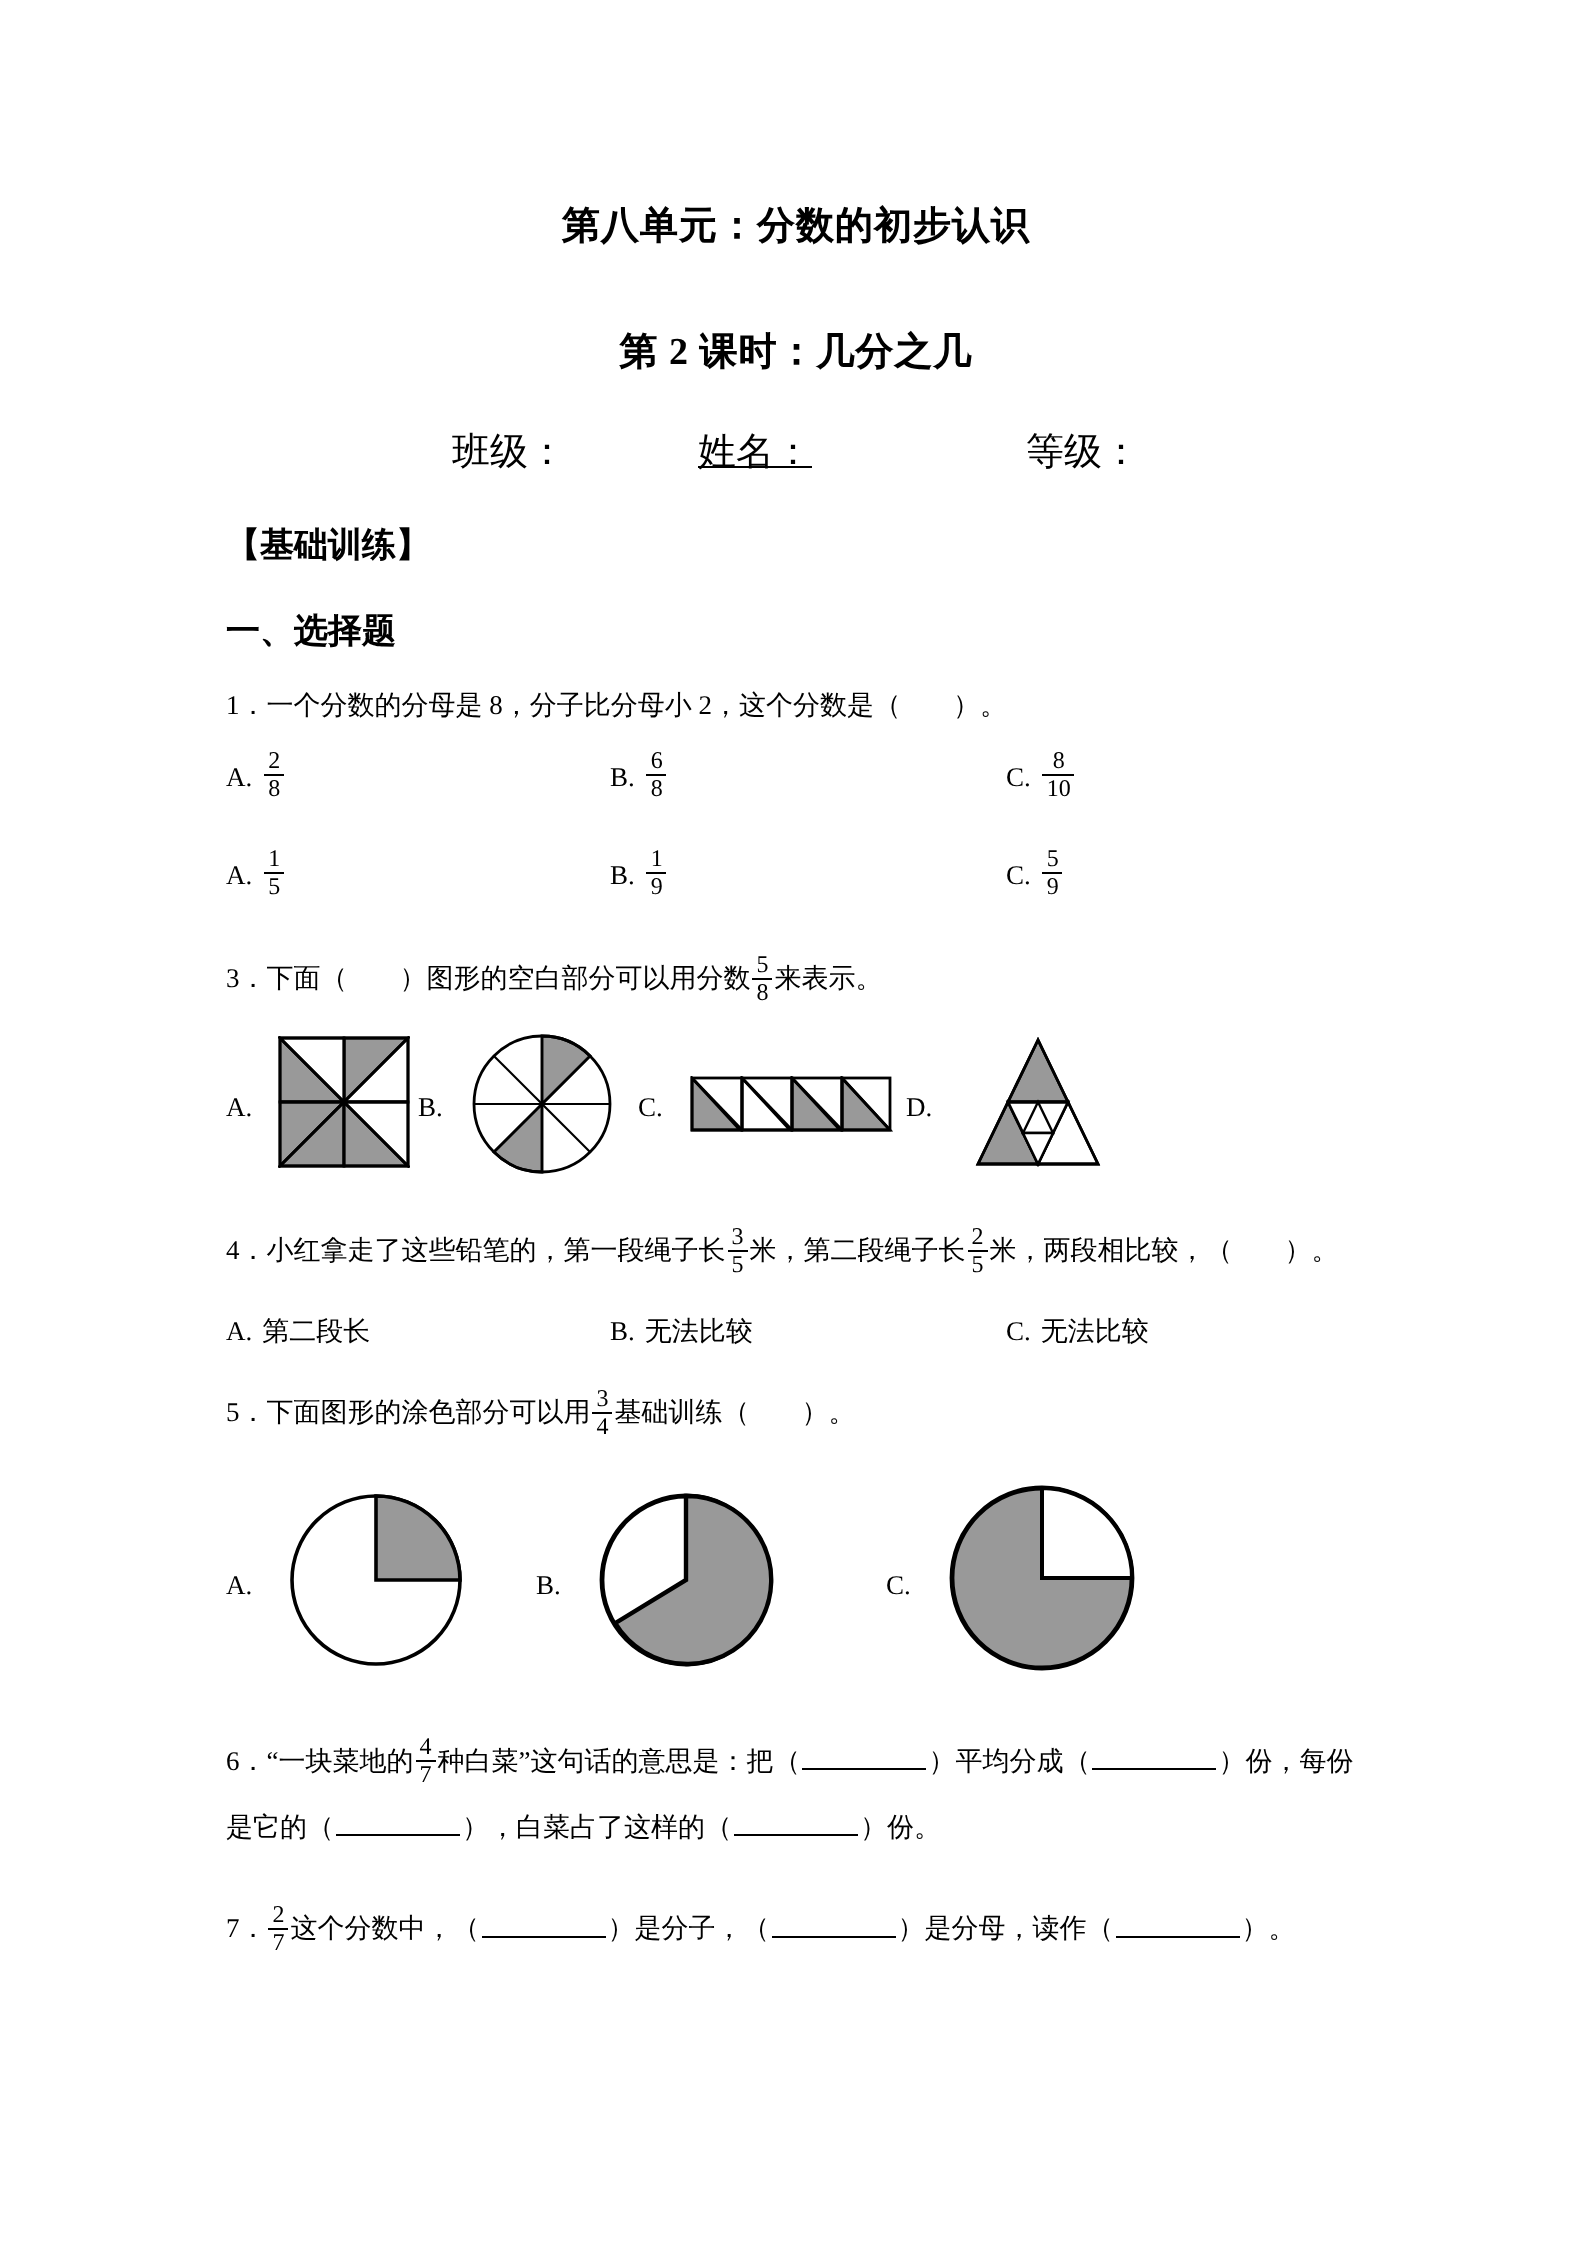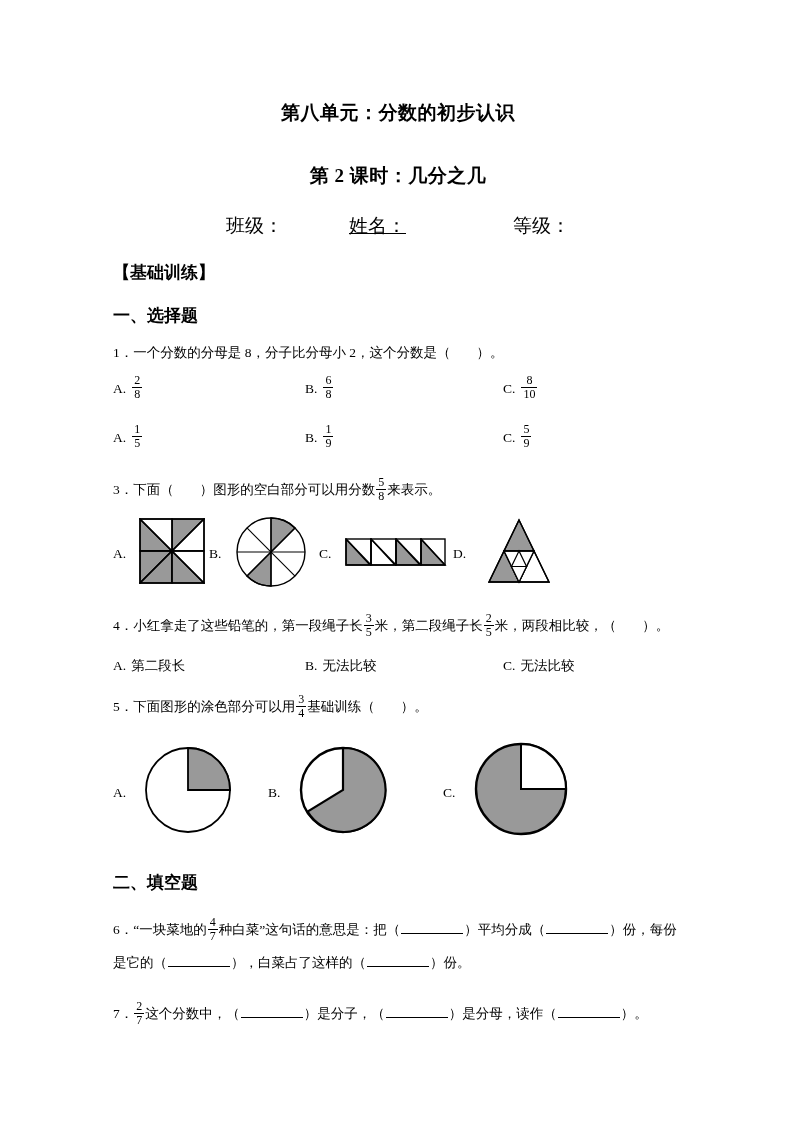--- a/index.html
+++ b/index.html
@@ -347,21 +347,20 @@
       <span class="fig-tag" style="left:330px; top:52px;">C.</span>
 
       <div class="fig-item" style="left:360px; top:8px;">
         <svg width="96" height="96" viewBox="0 0 96 96">
           <circle cx="48" cy="48" r="45" fill="#999999" stroke="#000" stroke-width="2.4"></circle>
           <path d="M48,48 L48,3 A45,45 0 0,1 93,48 Z" fill="#ffffff" stroke="#000" stroke-width="2"></path>
         </svg>
       </div>
     </div>
 
-    <div class="sub-section-title" style="margin-top:26px;">二、填空题</div>
 
     <div class="q wrap">
       <span>6．</span><span>“一块菜地的</span><span class="frac">
         <span class="num">4</span>
         <span class="den">7</span>
       </span><span>种白菜”这句话的意思是：把（</span><span class="blank"></span><span>）平均分成（</span><span class="blank"></span><span>）份，每</span><span>份是它的（</span><span class="blank"></span><span>），白菜占了这样的（</span><span class="blank"></span><span>）份。</span>
     </div>
 
     <div class="q" style="margin-top:22px;">
       <span>7．</span><span class="frac">

